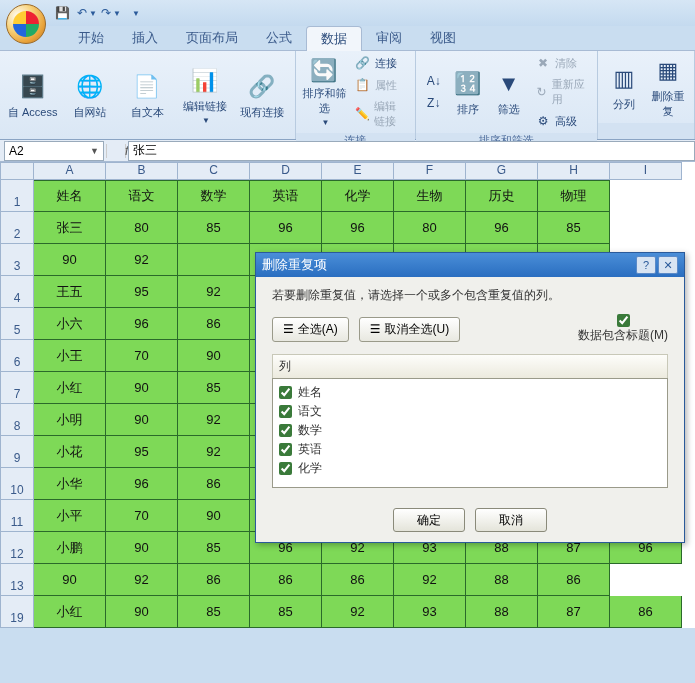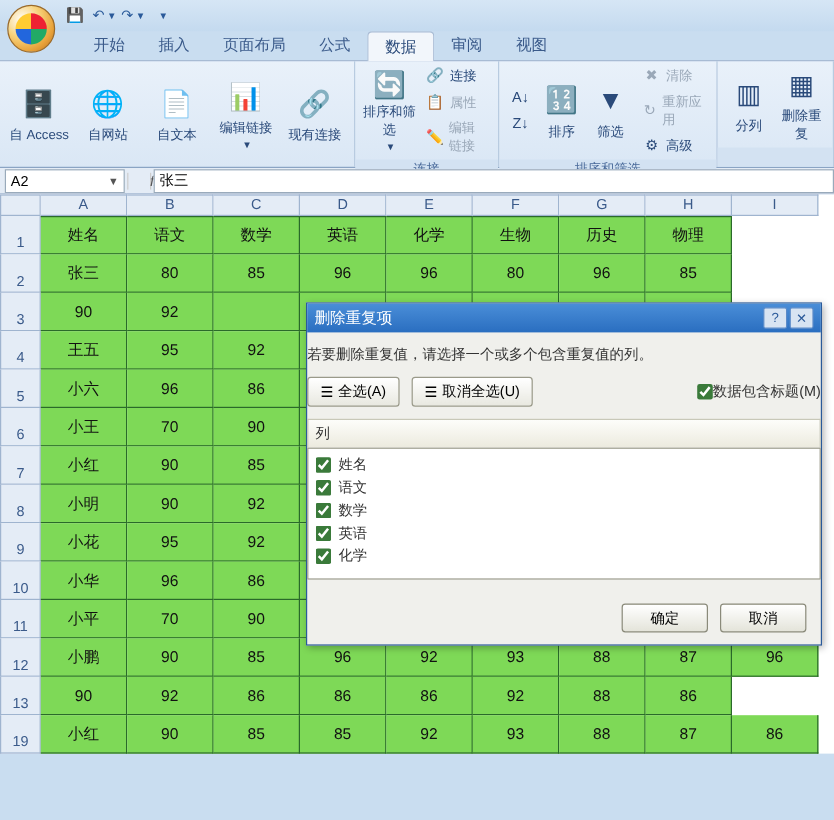--- a/index.html
+++ b/index.html
@@ -46,29 +46,29 @@
   .rowhdr { width:34px; height:32px; background:#e4ecf6; border:1px solid #9fb4cf; border-top:none; display:flex; align-items:flex-end; justify-content:center; font-size:12px; color:#3a5a8a; padding-bottom:2px; }
   .cell { width:72px; height:32px; border-right:1px solid #2a6a2a; border-bottom:1px solid #2a6a2a; background:#7ed957; display:flex; align-items:center; justify-content:center; font-size:13px; color:#111; }
   .row:first-of-type .cell { border-top:1px solid #2a6a2a; }
   .cell:first-child { border-left:1px solid #2a6a2a; }
   
   
   .dialog { position:absolute; left:255px; top:252px; width:430px; background:#f0f0ec; border:1px solid #2a5a9a; box-shadow:2px 2px 6px rgba(0,0,0,0.3); z-index:50; }
   .dlg-title { height:24px; background:linear-gradient(#4a8ed8,#2a6ec0); color:#fff; font-size:13px; display:flex; align-items:center; padding:0 6px; justify-content:space-between; }
   .dlg-title-r { display:flex; gap:2px; }
   .dlg-tbtn { width:20px; height:18px; background:#d8e4f2; border:1px solid #5a8ac8; display:flex; align-items:center; justify-content:center; font-size:11px; color:#2a5a9a; border-radius:2px; }
-  .dlg-body { padding:10px 0; font-size:12px; color:#333; }
+  .dlg-body { padding:10px 16px; font-size:12px; color:#333; }
   .dlg-instr { margin-bottom:10px; }
   .dlg-row1 { display:flex; align-items:center; gap:10px; margin-bottom:10px; }
   .dlg-btn2 { border:1px solid #9a9a8a; background:linear-gradient(#fff,#e8e8e0); padding:3px 10px; font-size:12px; border-radius:3px; display:flex; align-items:center; gap:4px; }
-  .dlg-chk { margin-left:auto; display:flex; align-items:center; gap:0; }
+  .dlg-chk { margin-left:auto; display:flex; align-items:center; gap:0;flex-direction:column; }
   .dlg-listlbl { background:linear-gradient(#fdfdfa,#eceade); border:1px solid #c8c8b8; border-bottom:none; padding:3px 6px; }
   .dlg-list { border:1px solid #9a9a8a; background:#fff; height:110px; padding:4px 6px; overflow:auto; }
   .dlg-li { display:flex; align-items:center; gap:6px; padding:1px 0; }
-  .dlg-foot { display:flex; justify-content:flex-end; gap:10px; padding:10px 12px; }
+  .dlg-foot { display:flex; justify-content:center; gap:10px; padding:10px 12px; }
   .dlg-foot button { width:72px; height:24px; font-size:12px; border:1px solid #8a8a7a; background:linear-gradient(#fff,#e4e4da); border-radius:3px; }
   input[type=checkbox] { accent-color:#3a7a3a; width:13px; height:13px; }
   
   .arrow-dn { font-size:8px; margin-left:2px; }
 </style>
 </head>
 <body>
 
 <div class="titlebar">
   <div class="office-btn"></div>

